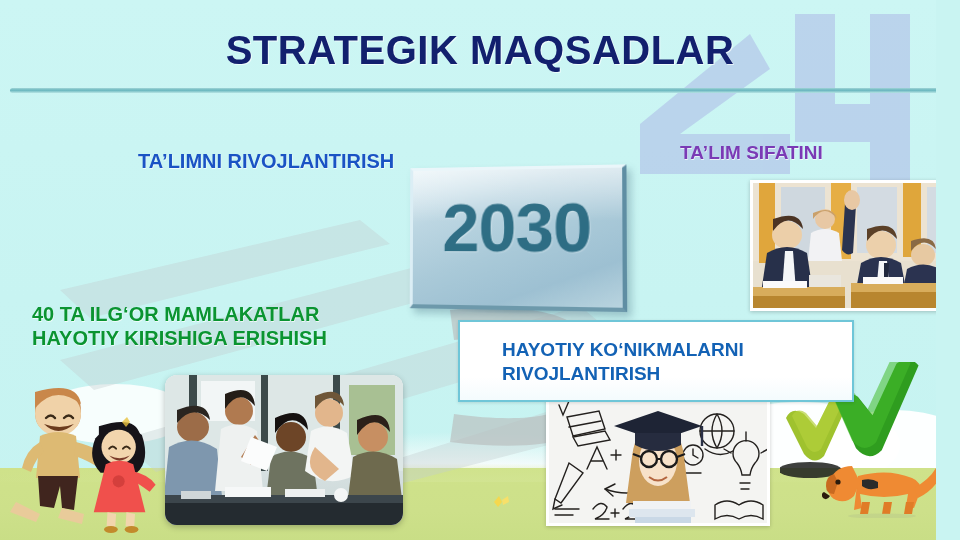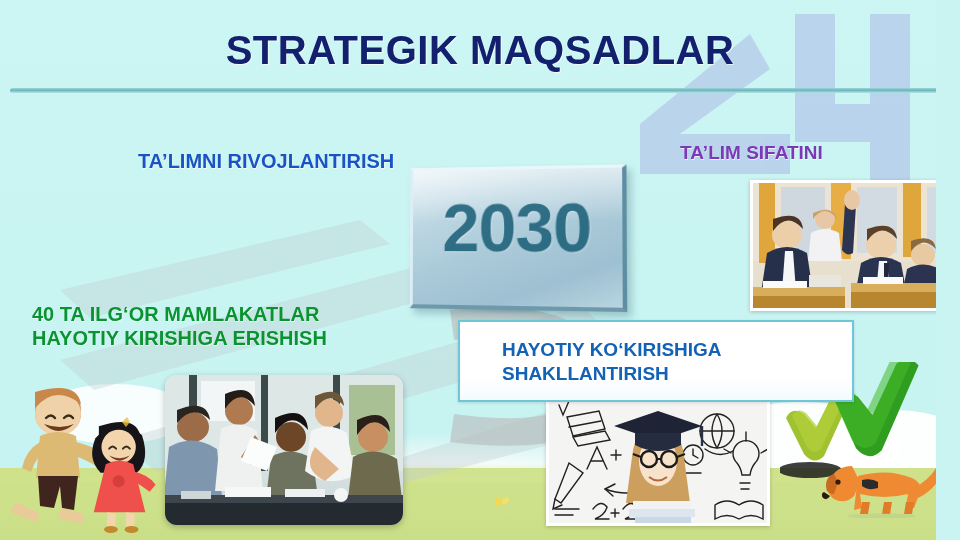--- a/index.html
+++ b/index.html
@@ -188,22 +188,22 @@
     <div>TA’LIM SIFATINI</div>
   </div>
 
   <div class="callout c-green" id="callout-top30">
     <div>40 TA ILG‘OR MAMLAKATLAR</div>
     <div>HAYOTIY KIRISHIGA ERISHISH</div>
   </div>
 
   <div class="whitebox">
     <div class="t">
-      <div>HAYOTIY KO‘KIRISHIGA</div>
-      <div>SHAKLLANTIRISH</div>
+      <div>HAYOTIY KO‘NIKMALARNI</div>
+      <div>RIVOJLANTIRISH</div>
     </div>
   </div>
 
   <div class="photo" id="photo-classroom">
     <svg viewBox="0 0 200 125" width="200" height="125">
       <rect width="200" height="125" fill="#e8e0cf"></rect>
       <rect x="0" y="0" width="200" height="78" fill="#ece3d2"></rect>
       <rect x="6" y="0" width="16" height="80" fill="#e0a63c"></rect>
       <rect x="78" y="0" width="20" height="76" fill="#e6ae45"></rect>
       <rect x="150" y="0" width="18" height="74" fill="#dfa63b"></rect>

